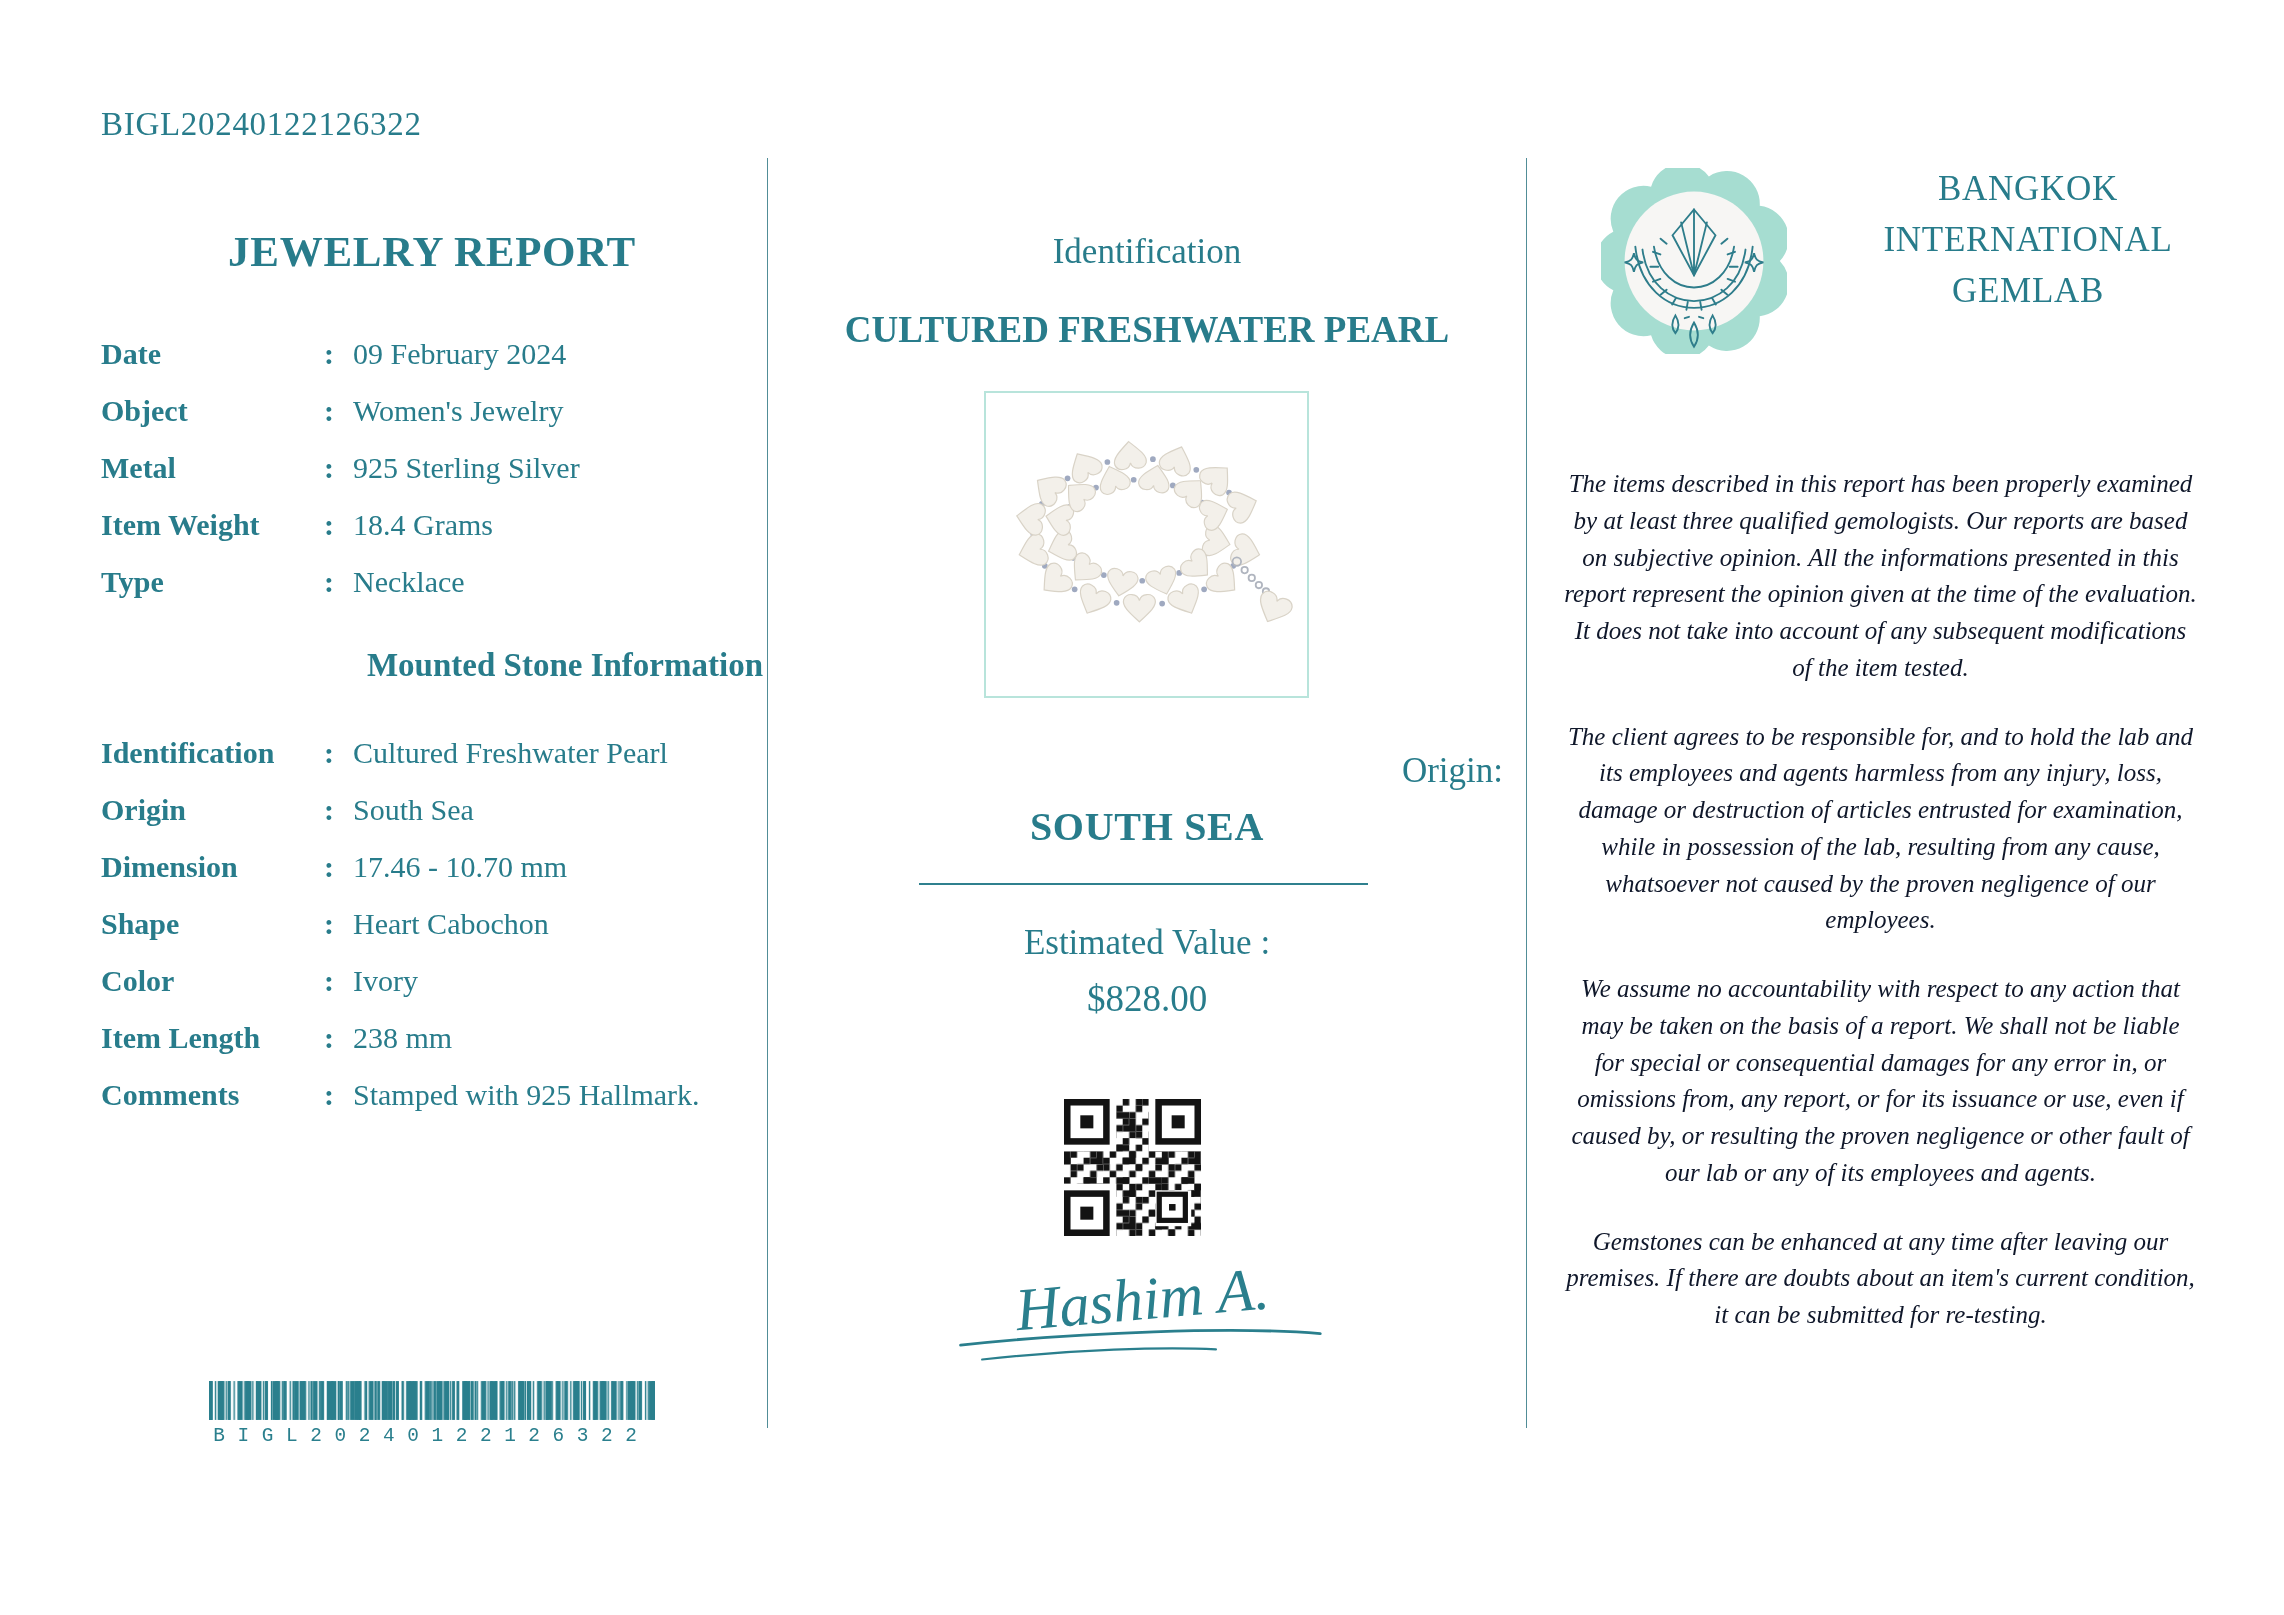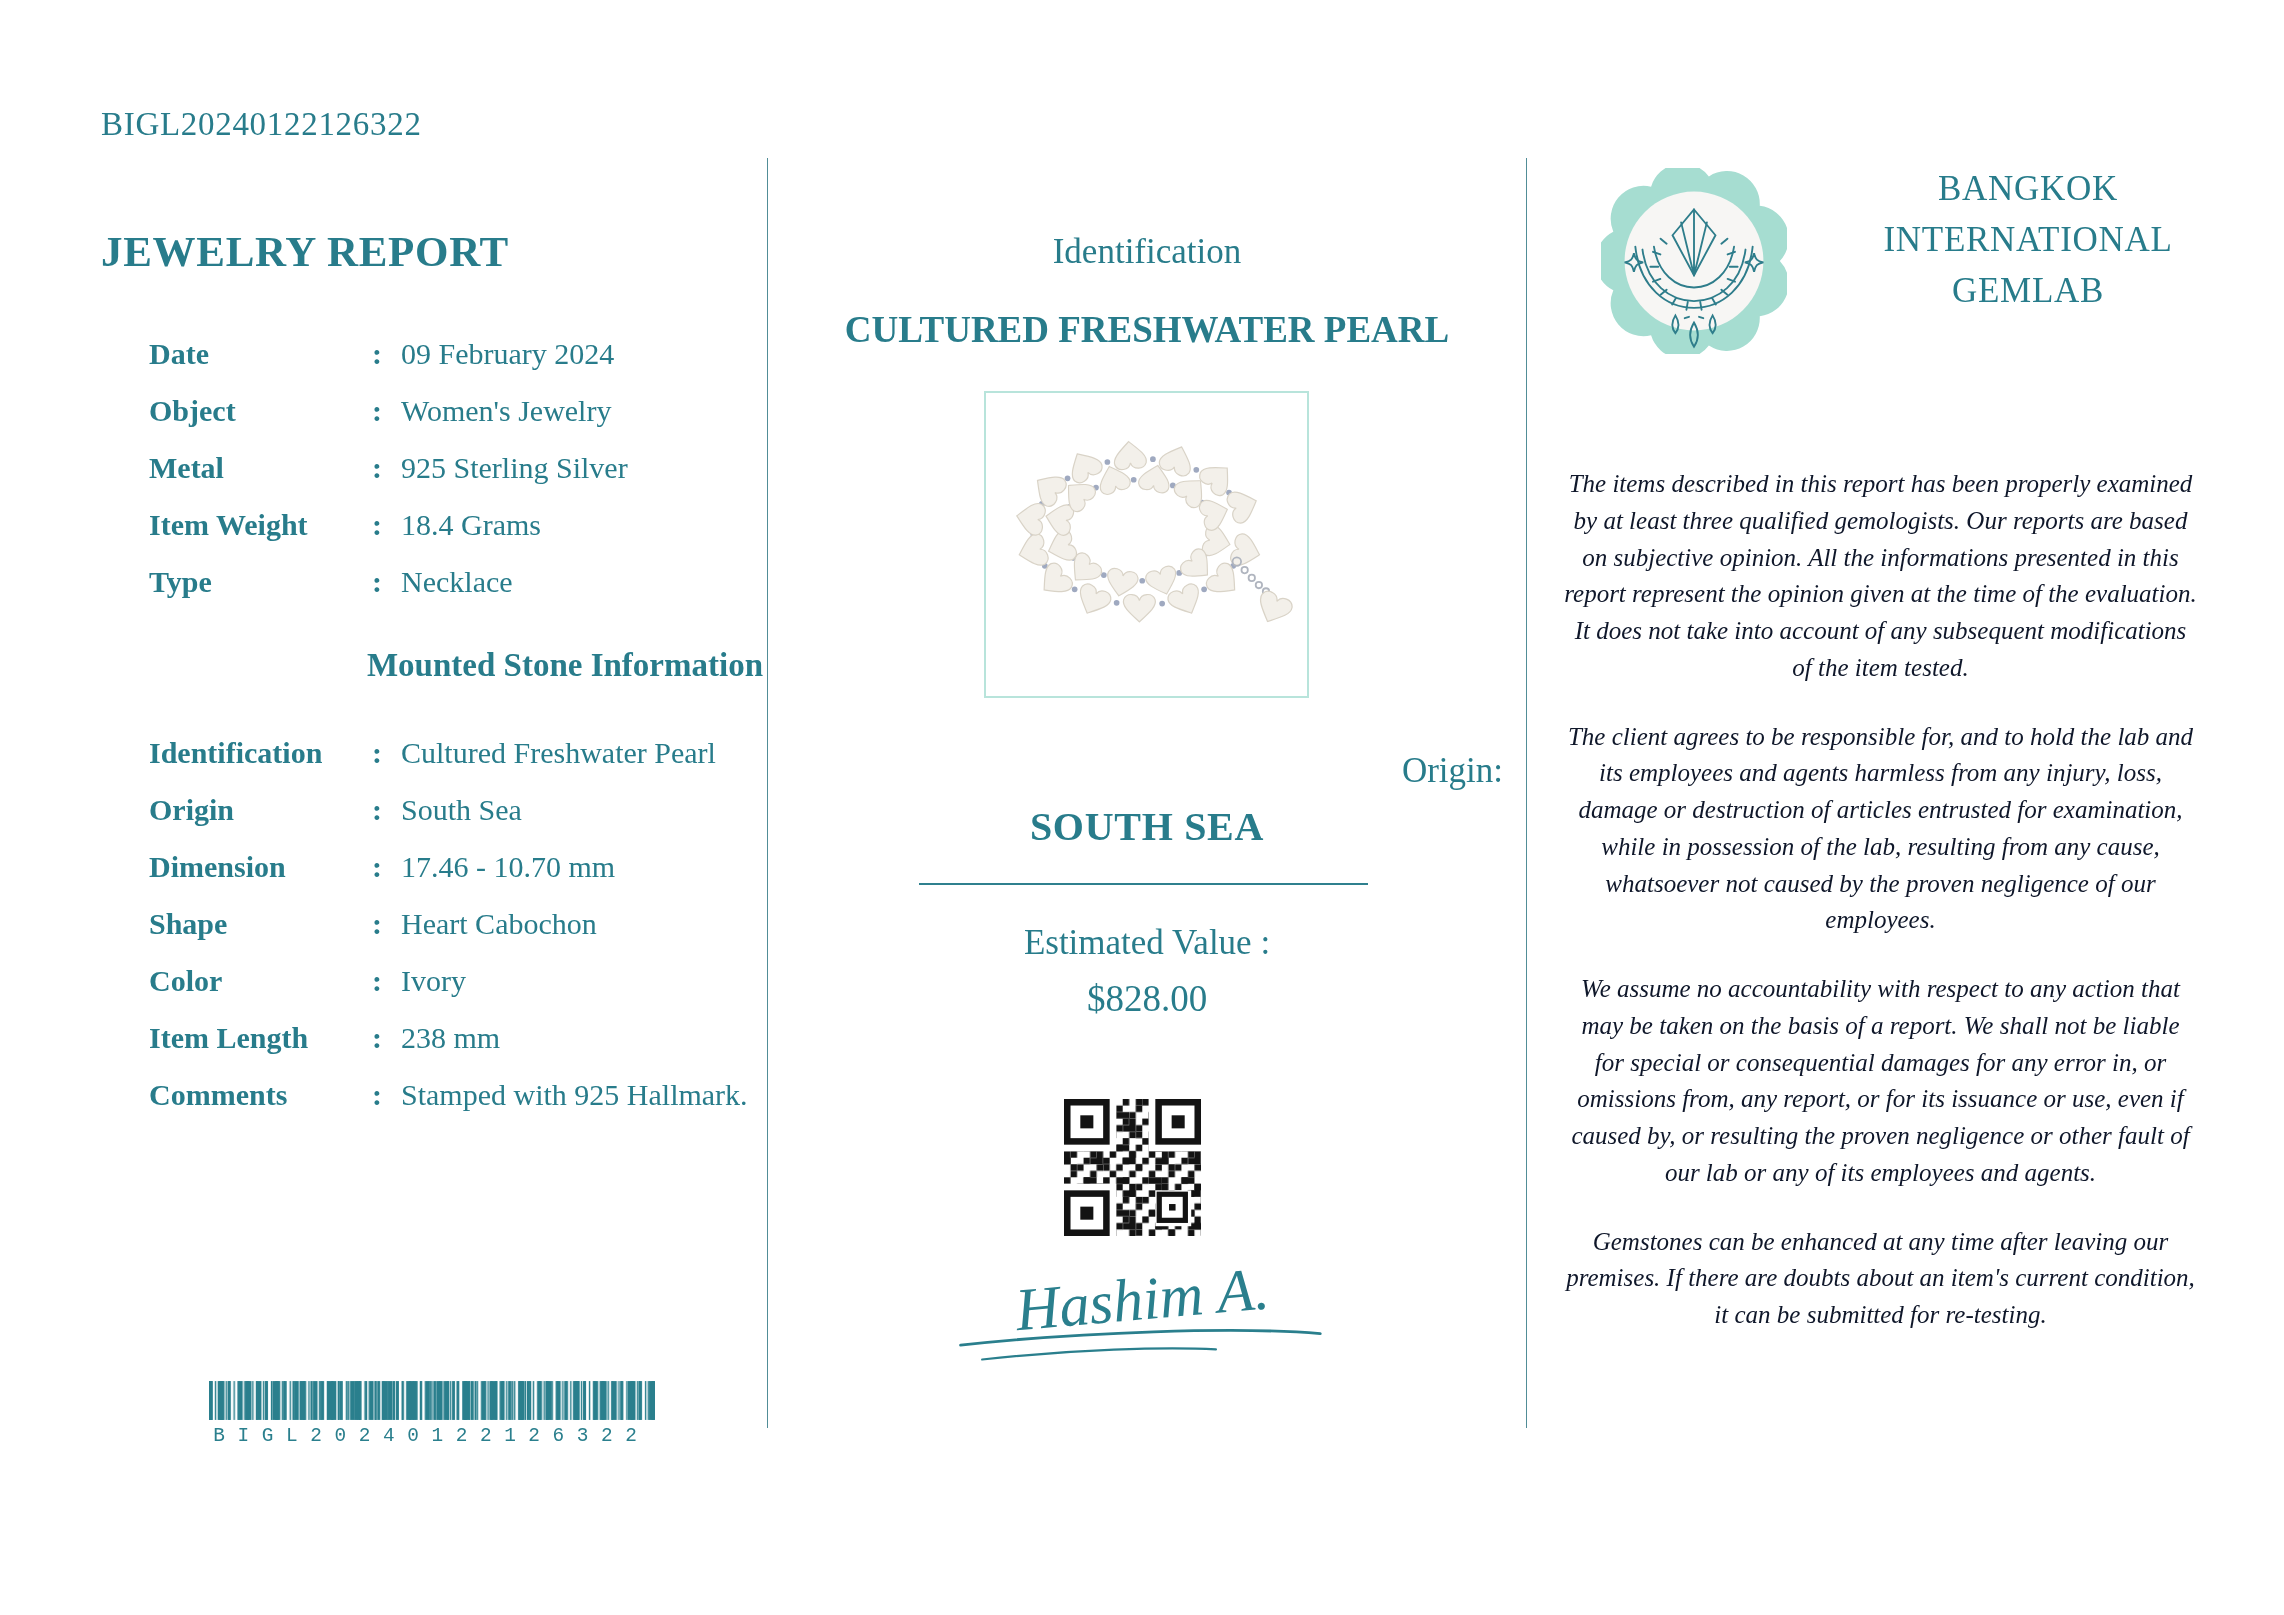--- a/index.html
+++ b/index.html
@@ -2,25 +2,25 @@
 <html style="font-size:11.5px"><head>
 <meta charset="utf-8">
 <style>
   html,body{margin:0;padding:0;background:#ffffff;}
   .page{position:relative;width:2284px;height:1616px;background:#ffffff;overflow:hidden;
         font-family:"Liberation Serif","DejaVu Serif",serif;color:#287c8b;}
   
   .abs{position:absolute;}
   
   .report-number{left:101px;top:106px;font-size:33px;letter-spacing:0.7px;}
-  .jewelry-title{left:101px;top:227px;width:662px;font-size:43px;font-weight:bold;letter-spacing:0.7px;}
+  .jewelry-title{left:101px;top:227px;width:662px;font-size:43px;font-weight:bold;letter-spacing:0.7px;text-align:center;}
   .detail-table{left:101px;width:662px;}
   .t1{top:339px;}
   .t2{top:738px;}
-  .detail-row{display:grid;grid-template-columns:223px 29px auto;align-items:baseline;margin-bottom:27px;font-size:30px;line-height:1;margin-left:48px;}
+  .detail-row{display:grid;grid-template-columns:223px 29px auto;align-items:baseline;margin-bottom:27px;font-size:30px;line-height:1;}
   .detail-row .lbl{font-weight:bold;}
   .detail-row .col{font-weight:bold;text-align:left;}
   .stone-title{left:101px;top:647px;width:662px;font-size:33px;font-weight:bold;text-align:right;}
   .barcode-wrap{left:209px;top:1381px;width:446px;}
   .barcode-text{margin-top:2.9px;font-family:"Liberation Mono","DejaVu Sans Mono",monospace;
       font-size:19.4px;letter-spacing:12.6px;white-space:nowrap;color:#2a7f8d;margin-left:4.3px;}
   
   .vdiv{top:158px;width:1.4px;height:1270px;background:#518d97;}
   .vdiv.d1{left:767px;} .vdiv.d2{left:1526px;}
   

